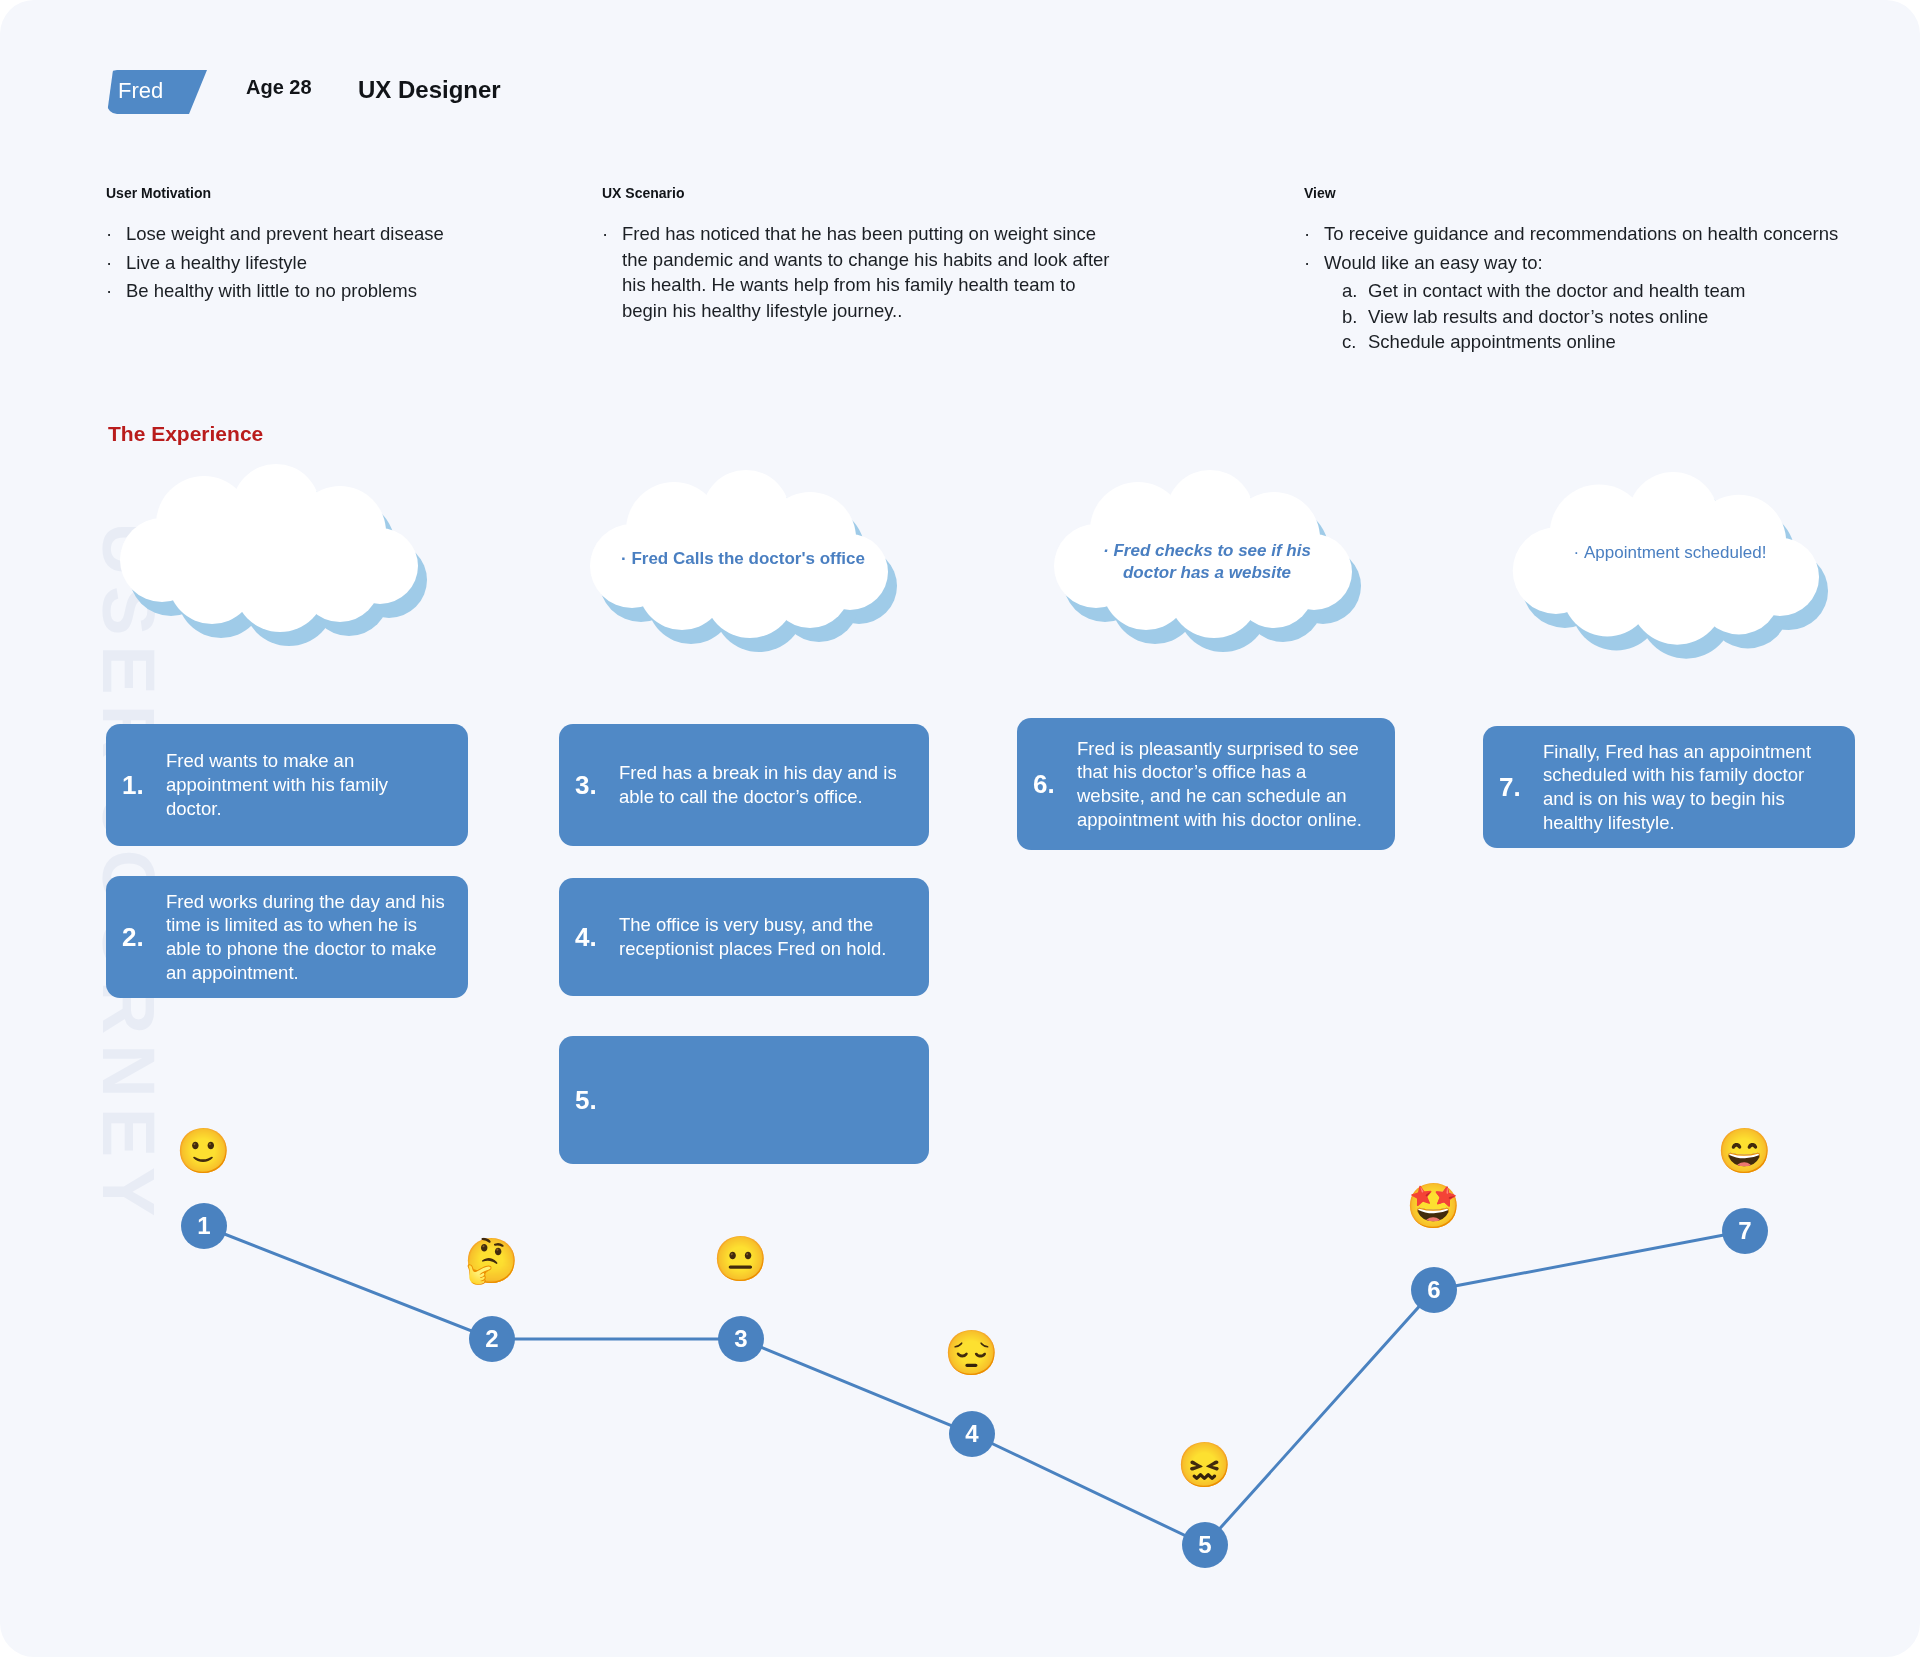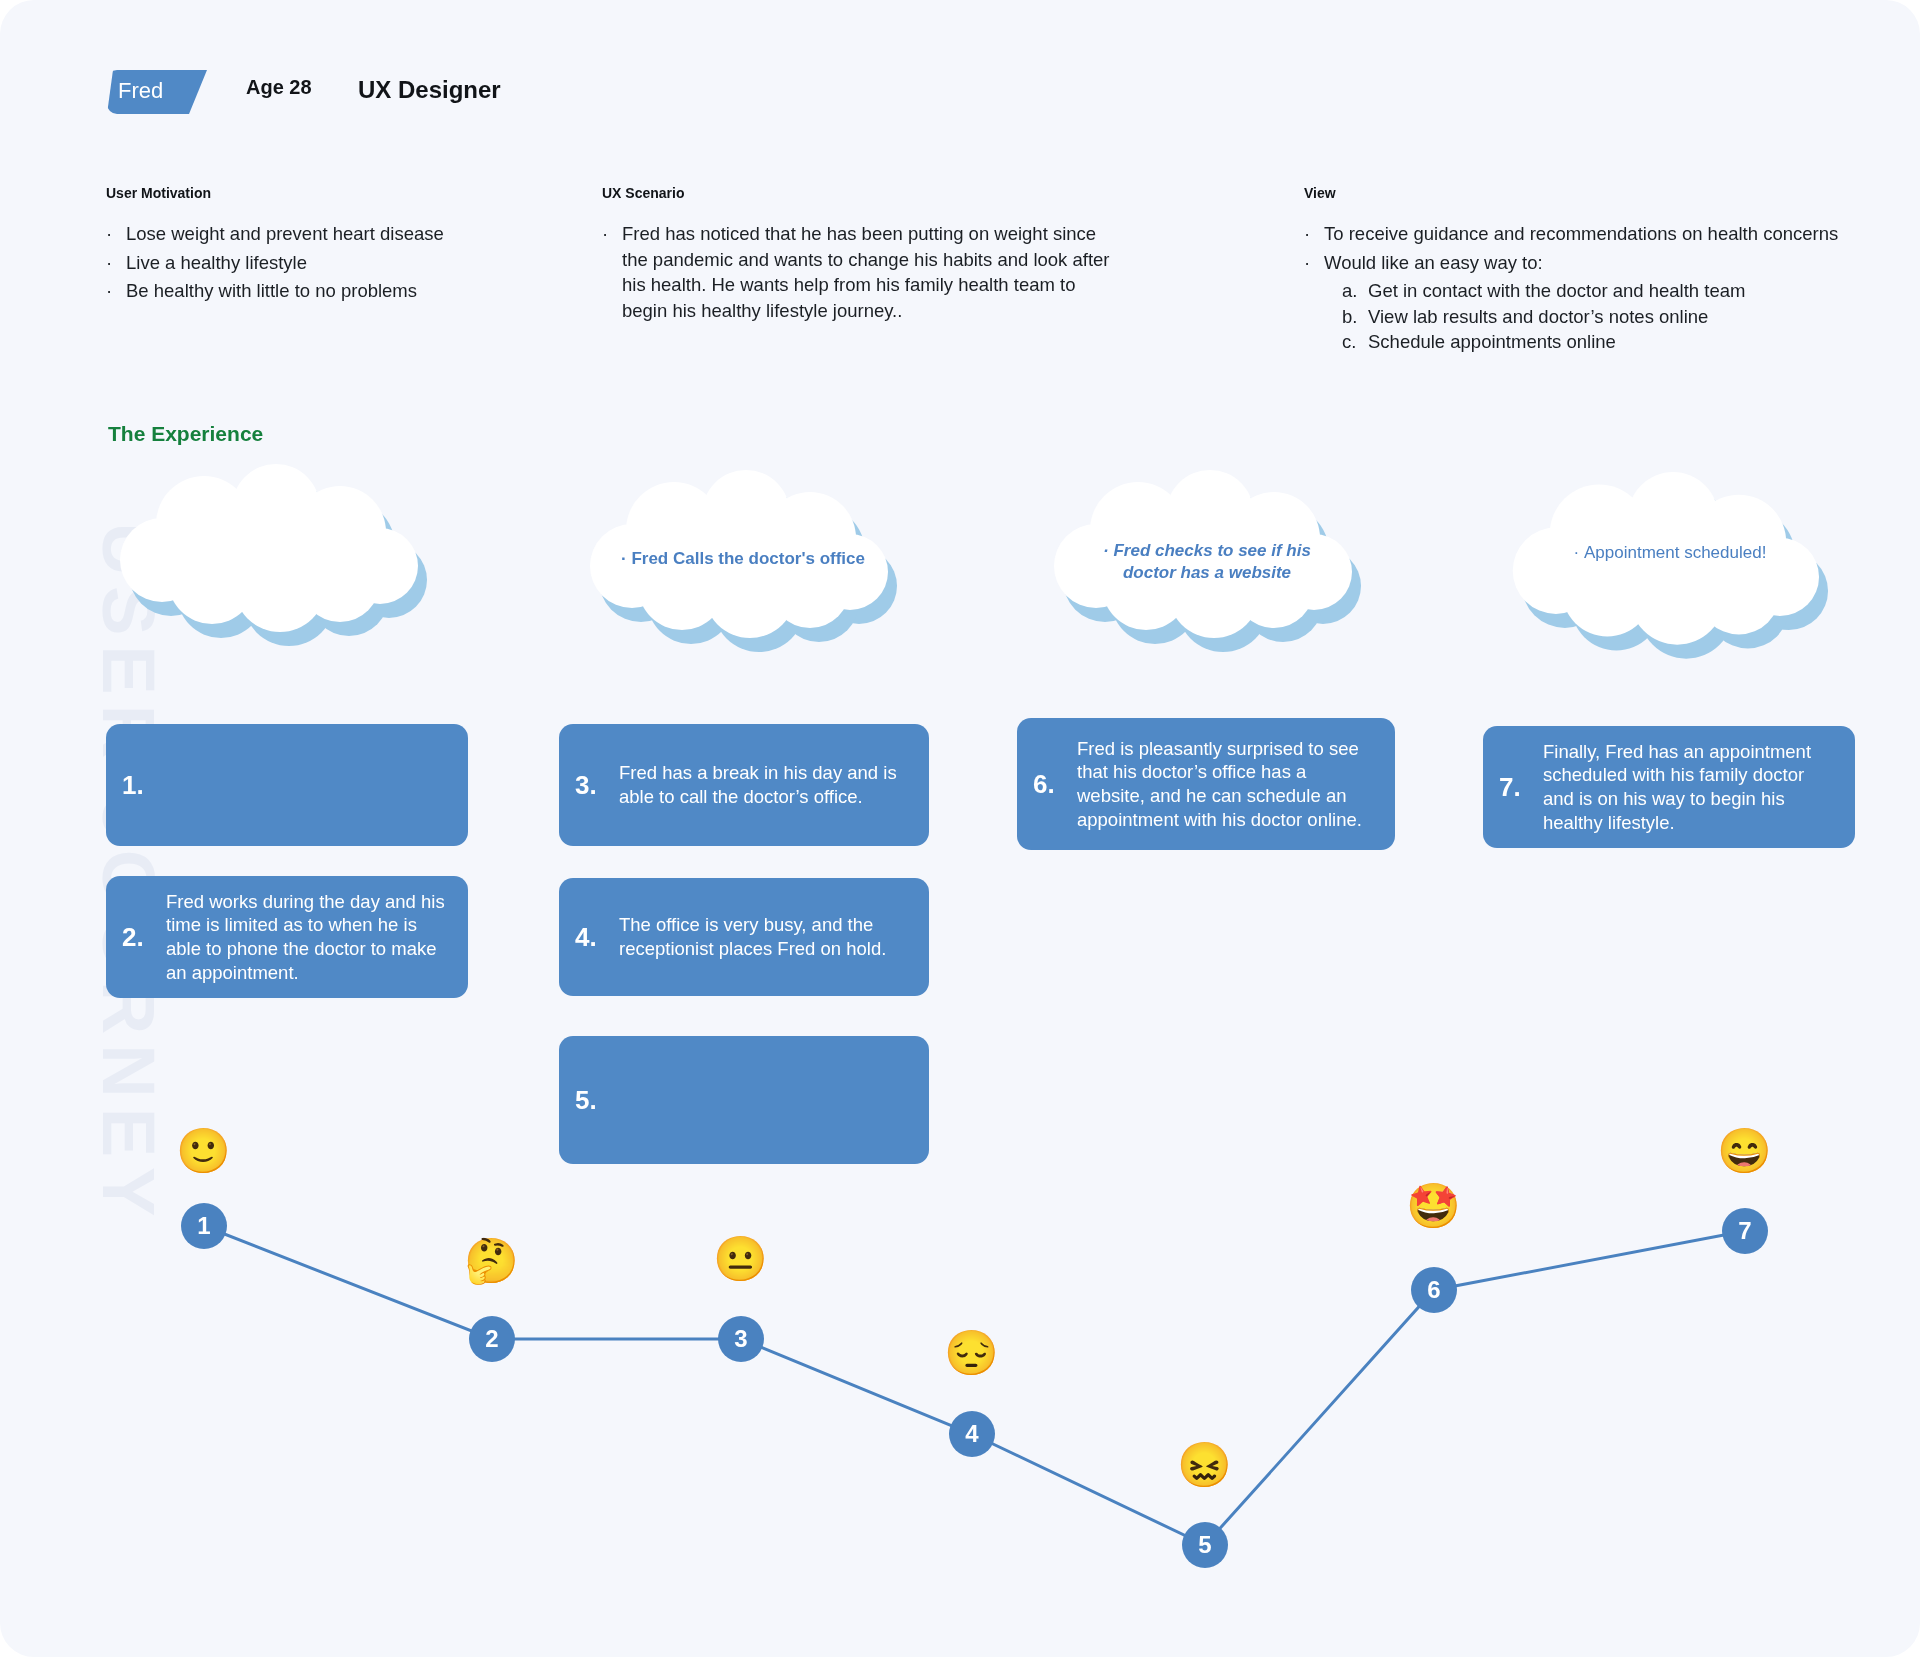--- a/index.html
+++ b/index.html
@@ -70,21 +70,21 @@
     line-height: 1.38; margin-left: 38px;
   }
   .sub-row .lbl { width: 26px; flex: 0 0 26px; }
 
   #col-motivation { left: 106px; top: 185px; width: 400px; }
   #col-scenario   { left: 602px; top: 185px; width: 520px; }
   #col-goals      { left: 1304px; top: 185px; width: 540px; }
 
   .exp-title {
     position: absolute; left: 108px; top: 422px;
-    font-size: 21px; font-weight: 700; color: #15803d;
+    font-size: 21px; font-weight: 700; color: #b91c1c;
   }
 
   
   .cloud-wrap { position: absolute; }
   .cloud-shadow, .cloud-body { position: absolute; left: 0; top: 0; width: 100%; height: 100%; }
   .cloud-shadow { transform: translate(9px, 14px); }
   .cloud-text {
     position: absolute; left: 0; width: 100%;
     text-align: center;
     color: #4a7fc1; font-weight: 700;
@@ -311,20 +311,21 @@
           <rect x="54" y="62" width="220" height="62" rx="20"></rect>
         </g>
     </svg>
     <div class="cloud-text" style="top:72px; font-size:17px; font-weight:400;">
       <span class="cbul">·&nbsp;</span><span>Appointment scheduled!</span>
     </div>
   </div>
 
   <div class="step-card" style="left:106px; top:724px; width:362px; height:122px;">
     <div class="step-num">1.</div>
+    <div class="step-text">Fred wants to make an appointment with his family doctor.</div>
   </div>
 
   <div class="step-card" style="left:106px; top:876px; width:362px; height:122px;">
     <div class="step-num">2.</div>
     <div class="step-text">Fred works during the day and his time is limited as to when he is able to phone the doctor to make an appointment.</div>
   </div>
 
   <div class="step-card" style="left:559px; top:724px; width:370px; height:122px;">
     <div class="step-num">3.</div>
     <div class="step-text">Fred has a break in his day and is able to call the doctor’s office.</div>

